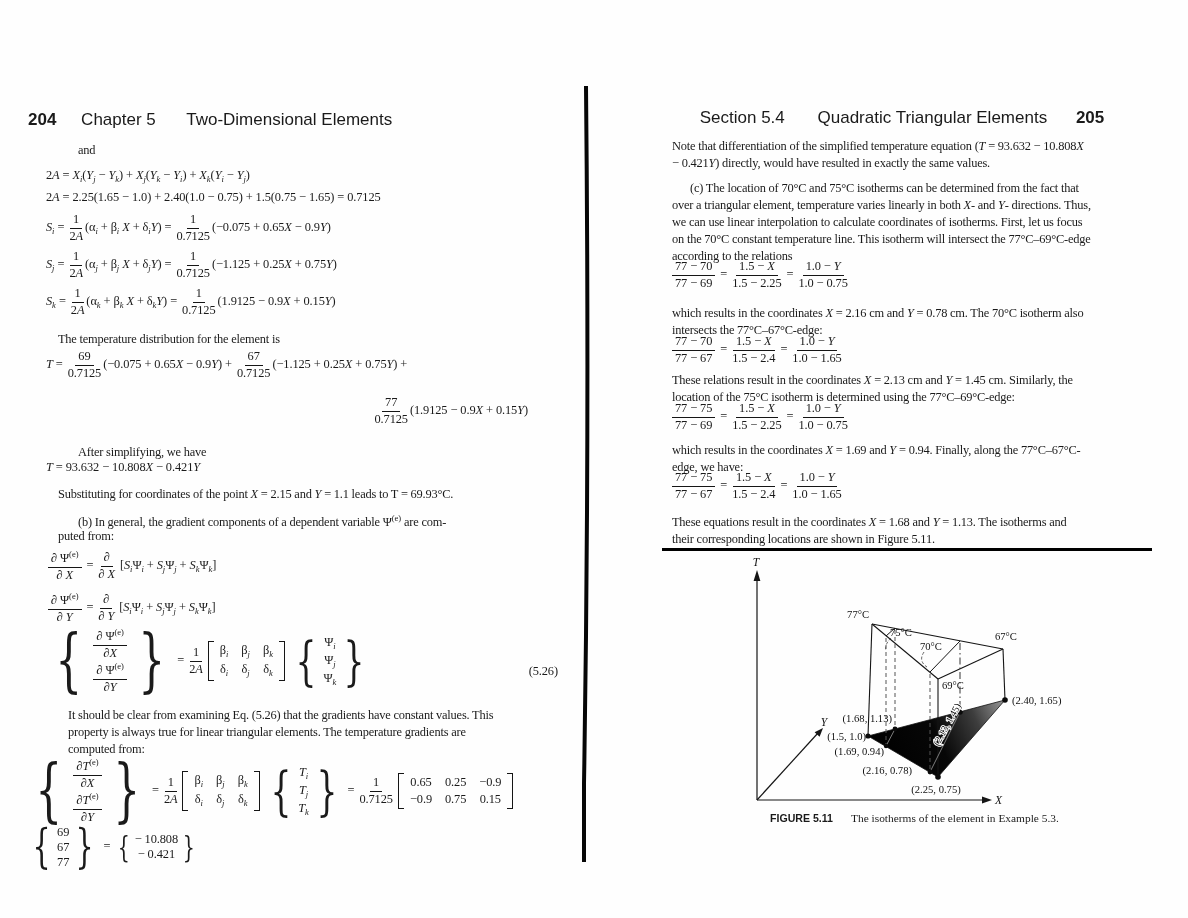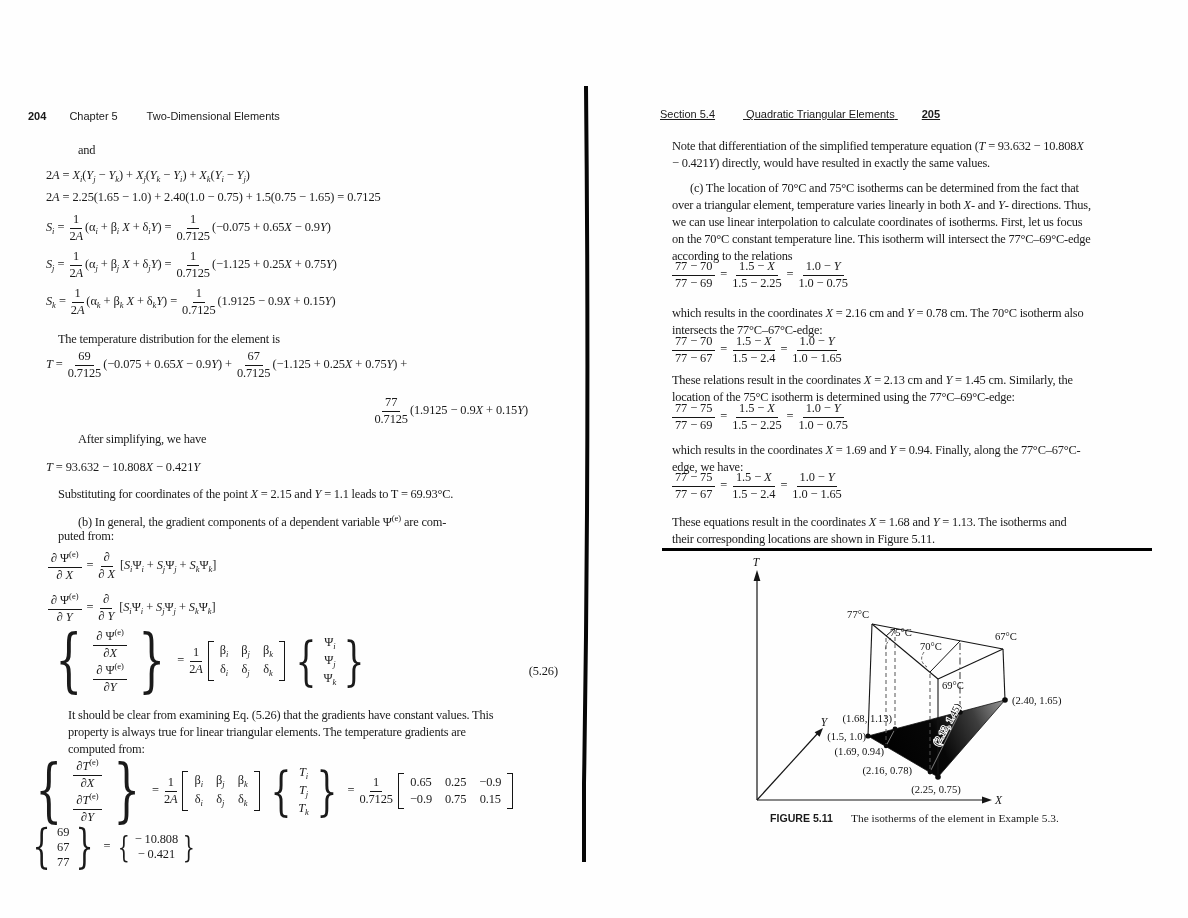--- a/index.html
+++ b/index.html
@@ -2,25 +2,25 @@
 <html><head>
 <meta charset="utf-8">
 <style>
   html,body{margin:0;padding:0;}
   body{width:1188px;height:918px;background:#fefefe;position:relative;overflow:hidden;
        font-family:"Liberation Serif",serif;color:#1a1a1a;}
   .page{position:absolute;}
   .pl{left:28px;top:110px;width:552px;height:760px;}
   .pr{left:660px;top:108px;width:492px;height:470px;}
   .hdr{position:absolute;top:0;left:0;width:100%;font-family:"Liberation Sans",sans-serif;
-       font-size:11px;letter-spacing:0;}
+       font-size:17px;letter-spacing:0;}
   .hdr .pgnum{font-weight:bold;}
   .hdr-l .pgnum{margin-right:20px;}
   .hdr-l .chap{margin-right:26px;}
-  .hdr-r{text-align:left;padding-right:8px;box-sizing:border-box;text-decoration:underline;}
+  .hdr-r{text-align:center;padding-right:8px;box-sizing:border-box;}
   .hdr-r .sect{margin-right:28px;}
   .hdr-r .pgnum{margin-left:24px;}
   .tl{position:absolute;white-space:nowrap;font-size:12.4px;letter-spacing:-0.2px;line-height:17px;}
   .eqc{position:absolute;left:18px;width:516px;text-align:left;font-size:12.4px;letter-spacing:-0.1px;}
   .pr .eqc{left:10px;width:470px;}
   .eqr{text-align:right;padding-right:34px;box-sizing:border-box;}
   .eqwide{left:-2px;width:556px;}
   .eqnum{position:absolute;right:4px;top:36px;font-size:12.4px;}
   .rule{position:absolute;left:2px;width:490px;height:3px;background:#000;}
   
@@ -104,21 +104,21 @@
         <span class="fd"><span class="mt">0.7125</span></span>
       </span><span class="mt">(−0.075 + 0.65</span><span class="mi">X</span><span class="mt"> − 0.9</span><span class="mi">Y</span><span class="mt">) + </span><span class="mfrac">
         <span class="fn"><span class="mt">67</span></span>
         <span class="fd"><span class="mt">0.7125</span></span>
       </span><span class="mt">(−1.125 + 0.25</span><span class="mi">X</span><span class="mt"> + 0.75</span><span class="mi">Y</span><span class="mt">) +</span></div>
   <div class="eqc eqr" style="top:286px"><span class="mfrac">
         <span class="fn"><span class="mt">77</span></span>
         <span class="fd"><span class="mt">0.7125</span></span>
       </span><span class="mt">(1.9125 − 0.9</span><span class="mi">X</span><span class="mt"> + 0.15</span><span class="mi">Y</span><span class="mt">)</span></div>
 
-  <div class="tl" style="top:321px;left:50px"><span class="mt">After simplifying, we have</span></div>
+  <div class="tl" style="top:334px;left:50px"><span class="mt">After simplifying, we have</span></div>
   <div class="eqc" style="top:350px"><span class="mi">T</span><span class="mt"> = 93.632 − 10.808</span><span class="mi">X</span><span class="mt"> − 0.421</span><span class="mi">Y</span></div>
   <div class="tl" style="top:376px;left:30px"><span class="mt">Substituting for coordinates of the point </span><span class="mi">X</span><span class="mt"> = 2.15 and </span><span class="mi">Y</span><span class="mt"> = 1.1 leads to T = 69.93°C.</span></div>
   <div class="tl" style="top:400px;left:50px"><span class="mt">(b) In general, the gradient components of a dependent variable Ψ</span><span class="msp">(e)</span><span class="mt"> are com-</span></div>
   <div class="tl" style="top:418px;left:30px"><span class="mt">puted from:</span></div>
 
   <div class="eqc" style="top:440px"><span class="mfrac">
         <span class="fn"><span class="mt">∂ Ψ</span><span class="msp">(e)</span></span>
         <span class="fd"><span class="mt">∂ </span><span class="mi">X</span></span>
       </span><span class="mt"> = </span><span class="mfrac">
         <span class="fn"><span class="mt">∂</span></span>

